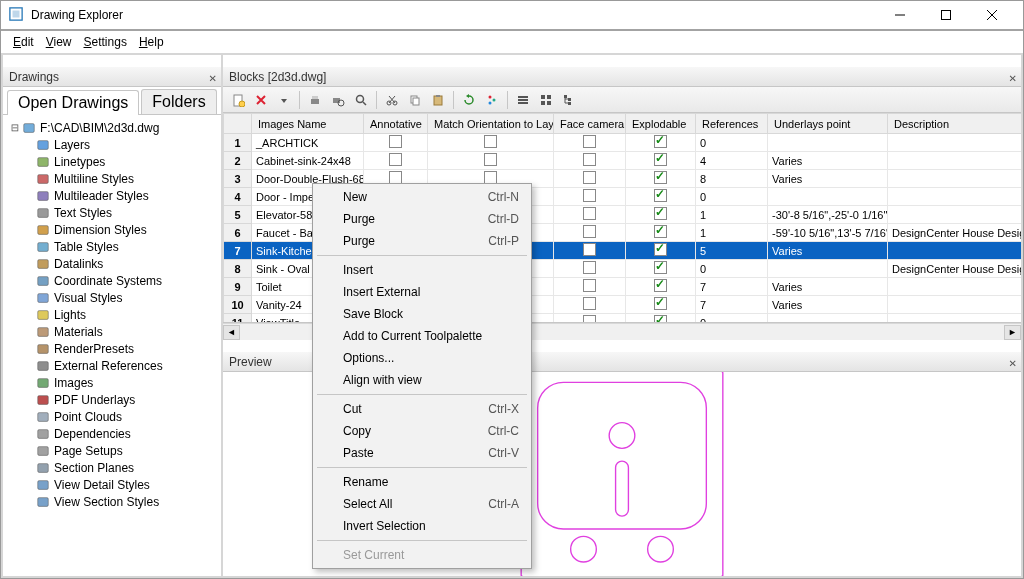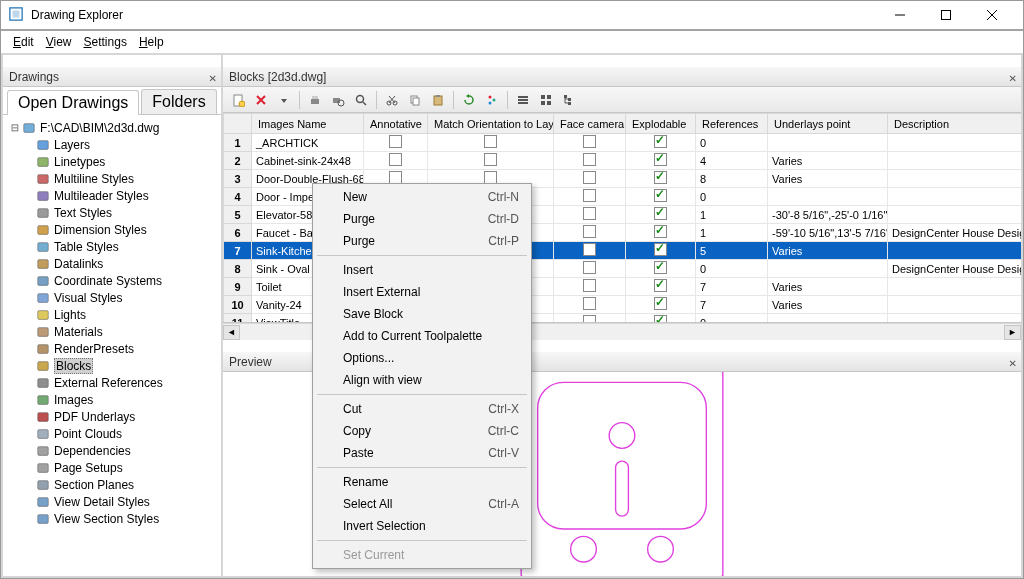--- a/index.html
+++ b/index.html
@@ -234,30 +234,20 @@
         <div class="tree-row">
           <span class="ind" style="width:26px"></span>
           <span class="ticon">
             <svg class="ico" viewBox="0 0 16 16">
               <rect x="2" y="3" width="12" height="10" rx="1.5" fill="#a88050" opacity="0.85"></rect>
               <rect x="2" y="3" width="12" height="10" rx="1.5" fill="none" stroke="#555" stroke-width="0.6"></rect>
             </svg>
           </span>
           <span class="lbl">RenderPresets</span>
         </div>
-        <div class="tree-row selected">
-          <span class="ind" style="width:26px"></span>
-          <span class="ticon">
-            <svg class="ico" viewBox="0 0 16 16">
-              <rect x="2" y="3" width="12" height="10" rx="1.5" fill="#c09830" opacity="0.85"></rect>
-              <rect x="2" y="3" width="12" height="10" rx="1.5" fill="none" stroke="#555" stroke-width="0.6"></rect>
-            </svg>
-          </span>
-          <span class="lbl">Blocks</span>
-        </div>
         <div class="tree-row">
           <span class="ind" style="width:26px"></span>
           <span class="ticon">
             <svg class="ico" viewBox="0 0 16 16">
               <rect x="2" y="3" width="12" height="10" rx="1.5" fill="#7a7a7a" opacity="0.85"></rect>
               <rect x="2" y="3" width="12" height="10" rx="1.5" fill="none" stroke="#555" stroke-width="0.6"></rect>
             </svg>
           </span>
           <span class="lbl">External References</span>
         </div>

